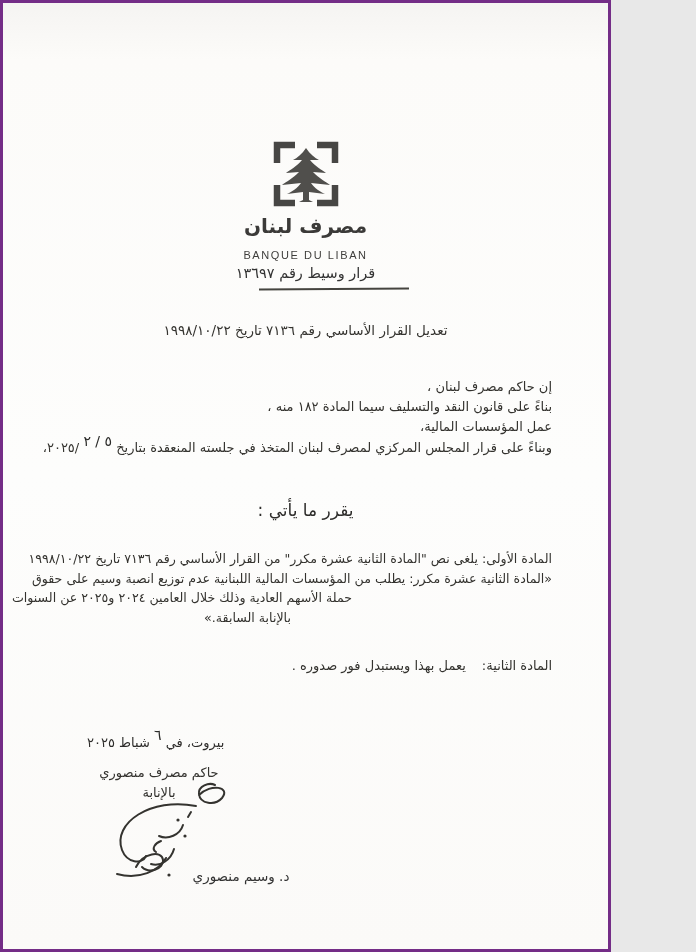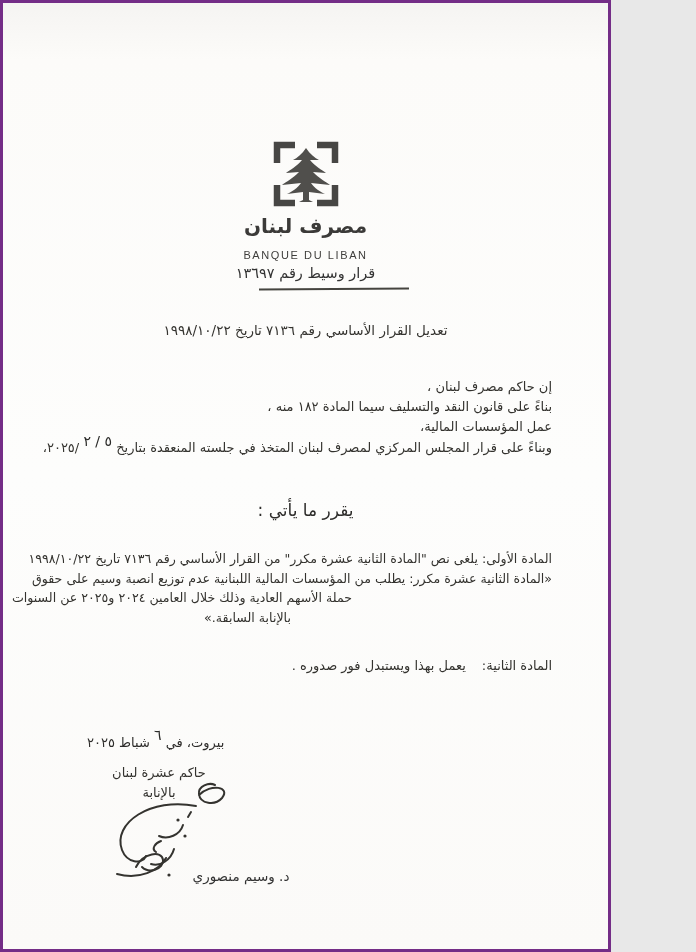--- a/index.html
+++ b/index.html
@@ -113,21 +113,21 @@
   </div>
 
 
   <div class="abs rtl place-date">
     <span>بيروت، في</span>
     <span class="hand hand-day">٦</span>
     <span>شباط ٢٠٢٥</span>
   </div>
 
   <div class="abs rtl gov-block">
-    <div>حاكم عشرة لبنان</div>
+    <div>حاكم مصرف منصوري</div>
     <div>بالإنابة</div>
   </div>
 
   <svg class="abs sig-svg" width="172" height="100" viewBox="0 0 172 100">
     <g fill="none" stroke="#34332f" stroke-width="2" stroke-linecap="round">
       <path d="M120 16 C132 4 152 8 143 19 C136 27 121 25 120 15 C119 7 130 3 136 6"></path>
       <path d="M117 27 C72 18 33 44 43 71 C48 84 63 86 67 77"></path>
       <path d="M104 46 C101 56 89 61 80 57"></path>
       <path d="M109 38 L112 33"></path>
       <path d="M82 62 C76 64 72 70 77 73"></path>

